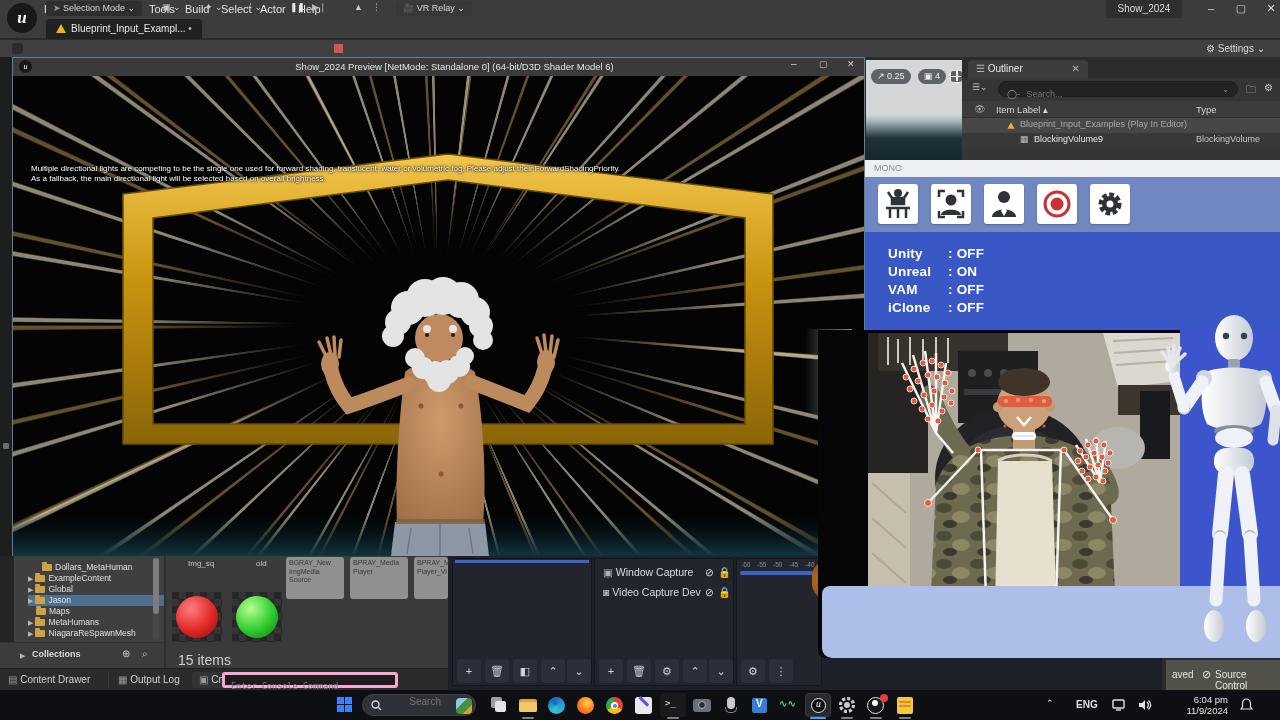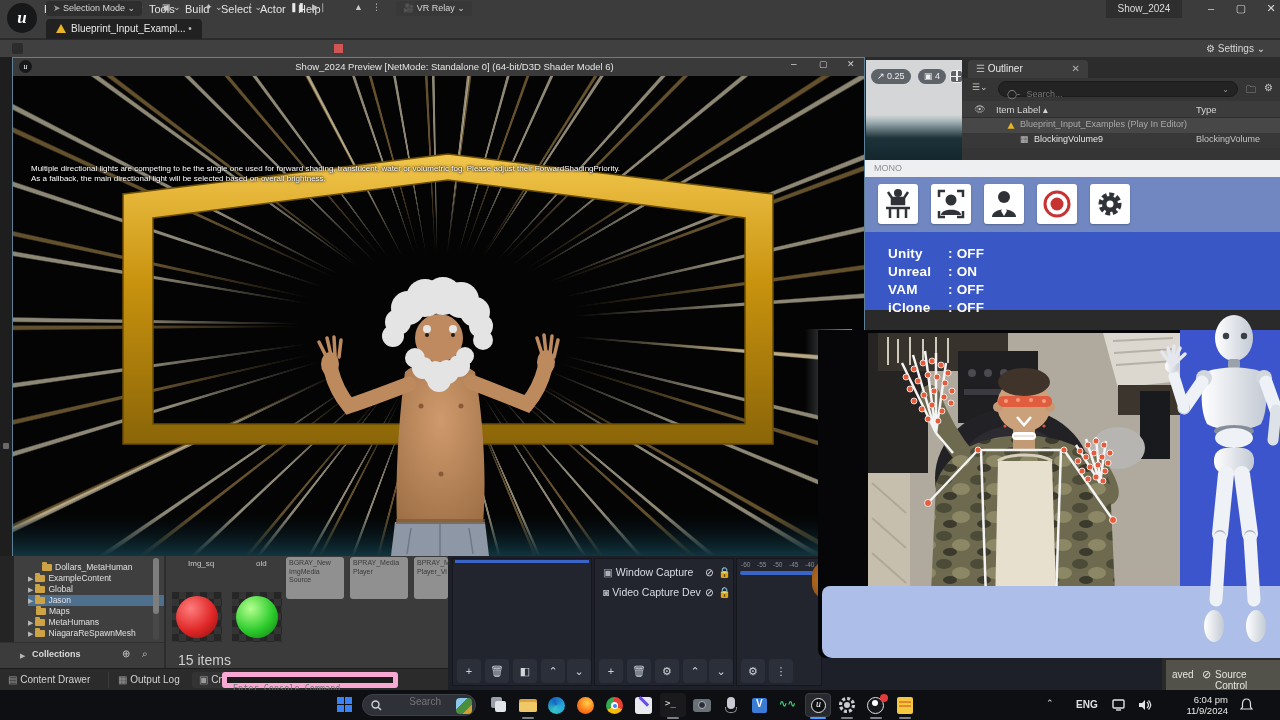--- a/index.html
+++ b/index.html
@@ -32,21 +32,21 @@
             mask:radial-gradient(ellipse 62% 58% at 50% 52%, transparent 0 26%, #000 58%);}
   .pvwarn{color:#fff;font-size:8px;line-height:10px;text-shadow:0 0 3px #000,0 0 2px #000;}
   
   .outliner{left:962px;top:57px;width:318px;height:104px;background:#353535;}
   .srch{background:#232323;border-radius:9px;border:1px solid #1b1b1b;color:#9a9a9a;}
   .srch input{background:transparent;border:none;outline:none;color:#bdbdbd;font-size:9px;width:100%;}
   
   .monobar{left:865px;top:160px;width:415px;height:17px;background:#edeff0;}
   .iconbar{left:865px;top:177px;width:415px;height:55px;background:#7187c1;}
   .wbtn{top:7px;width:40px;height:40px;background:#fff;border-radius:3px;box-shadow:0 1px 2px rgba(0,0,0,.25);}
-  .statuspanel{left:865px;top:232px;width:415px;height:78px;background:#3a57c6;}
+  .statuspanel{left:865px;top:232px;width:415px;height:98px;background:#3a57c6;}
   .strow{left:23px;height:18px;color:#fff;font-size:13.5px;font-weight:600;letter-spacing:.2px;}
   .stname{display:inline-block;width:60px;}
   
   .obswin{left:448px;top:556px;width:714px;height:134px;background:#1d2028;}
   .obspanel{background:#22252e;border:1px solid #15171d;}
   .obsbtn{width:24px;height:24px;background:#2b2f3a;border-radius:4px;color:#cfd3da;font-size:11px;text-align:center;line-height:24px;}
   .srcrow{color:#d8dce2;font-size:10.5px;line-height:15px;}
   .tick{font-size:6.5px;color:#8a8f98;}
   .exitbar{left:828px;top:658px;width:338px;height:32px;background:#1e222a;}
   .exitbtn{left:208px;top:3px;width:128px;height:25px;background:#262b33;border:1px solid #84888f;color:#eceff2;font-size:10.5px;text-align:center;line-height:24px;}
@@ -56,21 +56,21 @@
   .chev{color:#b5b5b5;font-size:7px;margin-right:2px;}
   .folder{display:inline-block;width:10px;height:7px;background:#cda345;border-radius:1px;position:relative;margin-right:3px;vertical-align:-1px;}
   .folder:before{content:"";position:absolute;left:0;top:-2px;width:5px;height:2px;background:#cda345;border-radius:1px 1px 0 0;}
   .card{top:1px;width:58px;height:42px;background:#909090;border-radius:3px;color:#3a3a3a;font-size:7px;line-height:8.5px;padding:2px 3px;white-space:pre-line;}
   .thumb{top:36px;width:50px;height:56px;}
   .checker{width:50px;height:50px;background:
     repeating-conic-gradient(#343434 0 25%, #262626 0 50%) 0 0/14px 14px;}
   
   .ue-status{left:0;top:668px;width:448px;height:22px;background:#2b2b2b;border-top:1px solid #1e1e1e;}
   .sbtn{top:3px;height:16px;color:#d2d2d2;font-size:10px;line-height:16px;}
-  .console{left:222px;top:3px;width:176px;height:16px;background:#1c1c1c;border:5px solid #f9a8d4;border-radius:3px;}
+  .console{left:222px;top:3px;width:176px;height:16px;background:#1c1c1c;border:3px solid #f9a8d4;border-radius:3px;}
   .console input{width:100%;background:transparent;border:none;outline:none;font-family:"DejaVu Sans Mono",monospace;font-size:8.5px;color:#8a948a;padding:1px 6px;}
   .corner{left:1166px;top:660px;width:114px;height:30px;background:#52524a;color:#e6e6de;font-size:10px;}
   
   .webcam{left:818px;top:330px;width:462px;height:328px;background:#060608;border-radius:0 0 0 8px;overflow:hidden;}
   .litepanel{left:4px;top:256px;width:458px;height:72px;background:#adbfe8;border-radius:8px 0 0 10px;}
   
   .taskbar{left:0;top:690px;width:1280px;height:30px;background:#0e0f12;}
   .tbico{top:3px;width:26px;height:24px;border-radius:4px;}
   .underln{top:26.5px;width:12px;height:2px;border-radius:1px;background:#7a7e86;}
   .trayico{color:#e0e0e0;font-size:11px;}

